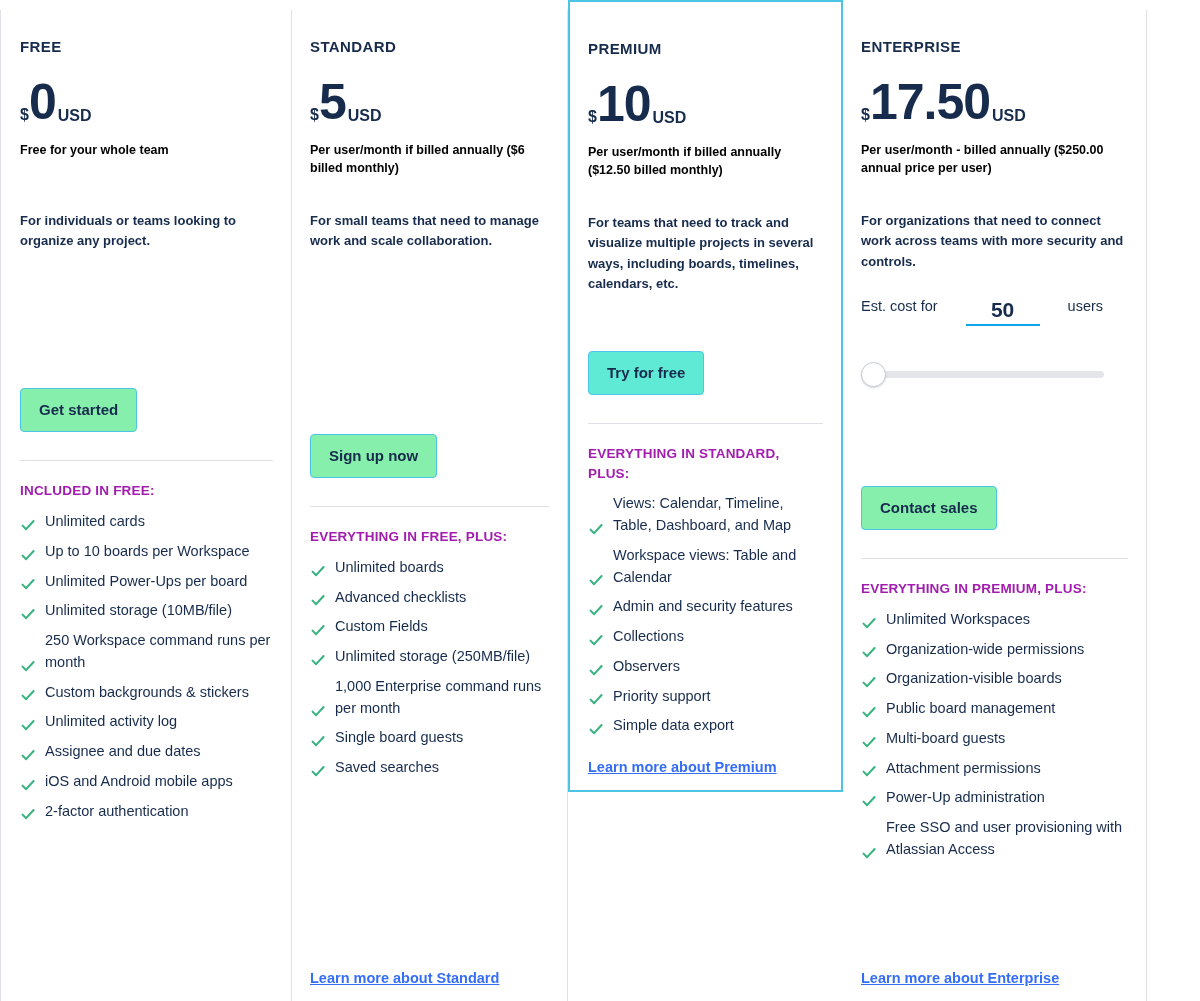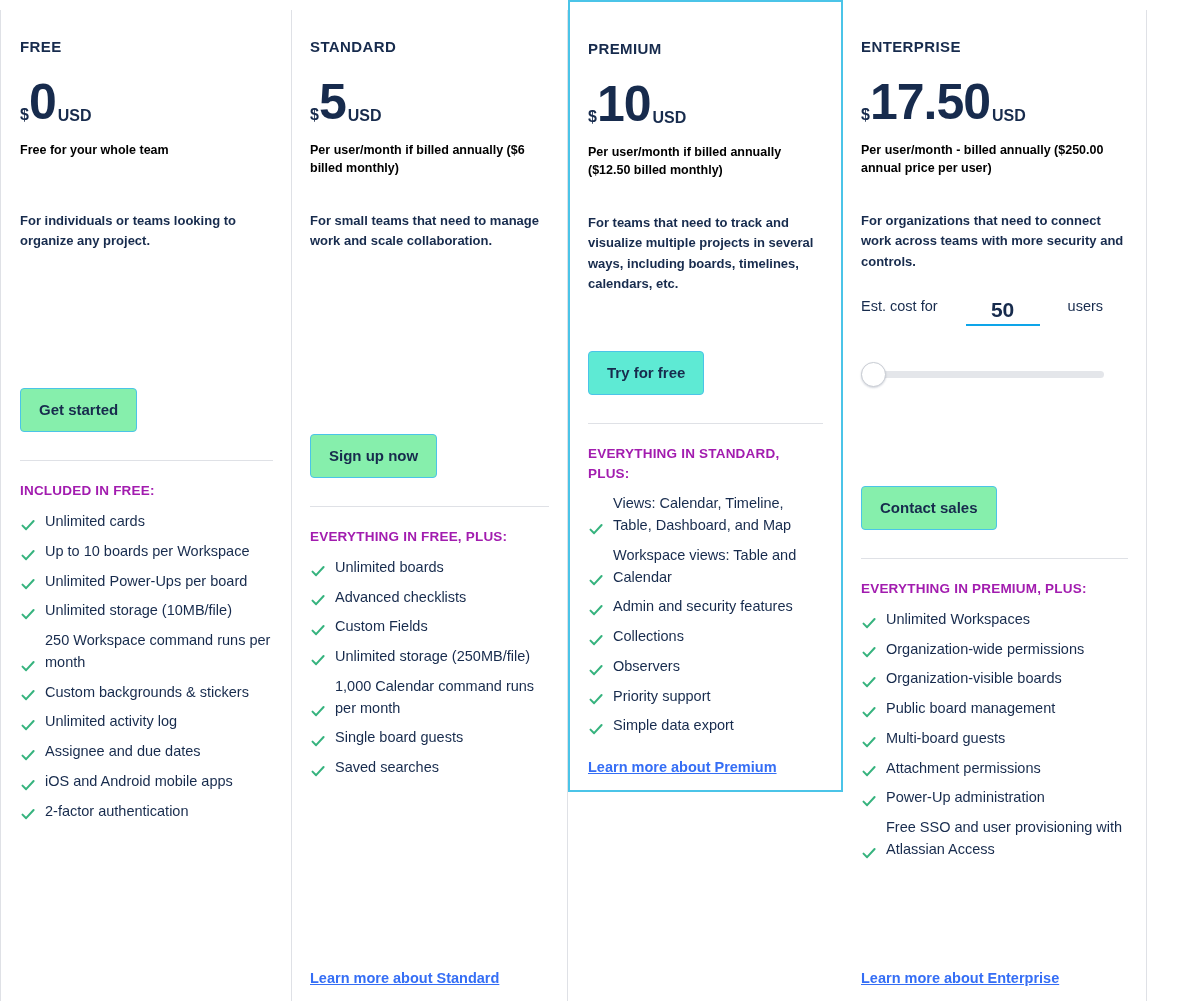--- a/index.html
+++ b/index.html
@@ -390,21 +390,21 @@
               </svg>
             </span>
             <span class="feature-text">Unlimited storage (250MB/file)</span>
           </li>
           <li class="feature-item">
             <span class="check-icon">
               <svg width="16" height="16" viewBox="0 0 16 16" aria-hidden="true">
                 <path d="M2.5 8.6 L6.1 12.2 L13.6 4.0" fill="none" stroke="#36b37e" stroke-width="2" stroke-linecap="round" stroke-linejoin="round"></path>
               </svg>
             </span>
-            <span class="feature-text">1,000 Calendar command runs per month</span>
+            <span class="feature-text">1,000 Enterprise command runs per month</span>
           </li>
           <li class="feature-item">
             <span class="check-icon">
               <svg width="16" height="16" viewBox="0 0 16 16" aria-hidden="true">
                 <path d="M2.5 8.6 L6.1 12.2 L13.6 4.0" fill="none" stroke="#36b37e" stroke-width="2" stroke-linecap="round" stroke-linejoin="round"></path>
               </svg>
             </span>
             <span class="feature-text">Single board guests</span>
           </li>
           <li class="feature-item">

